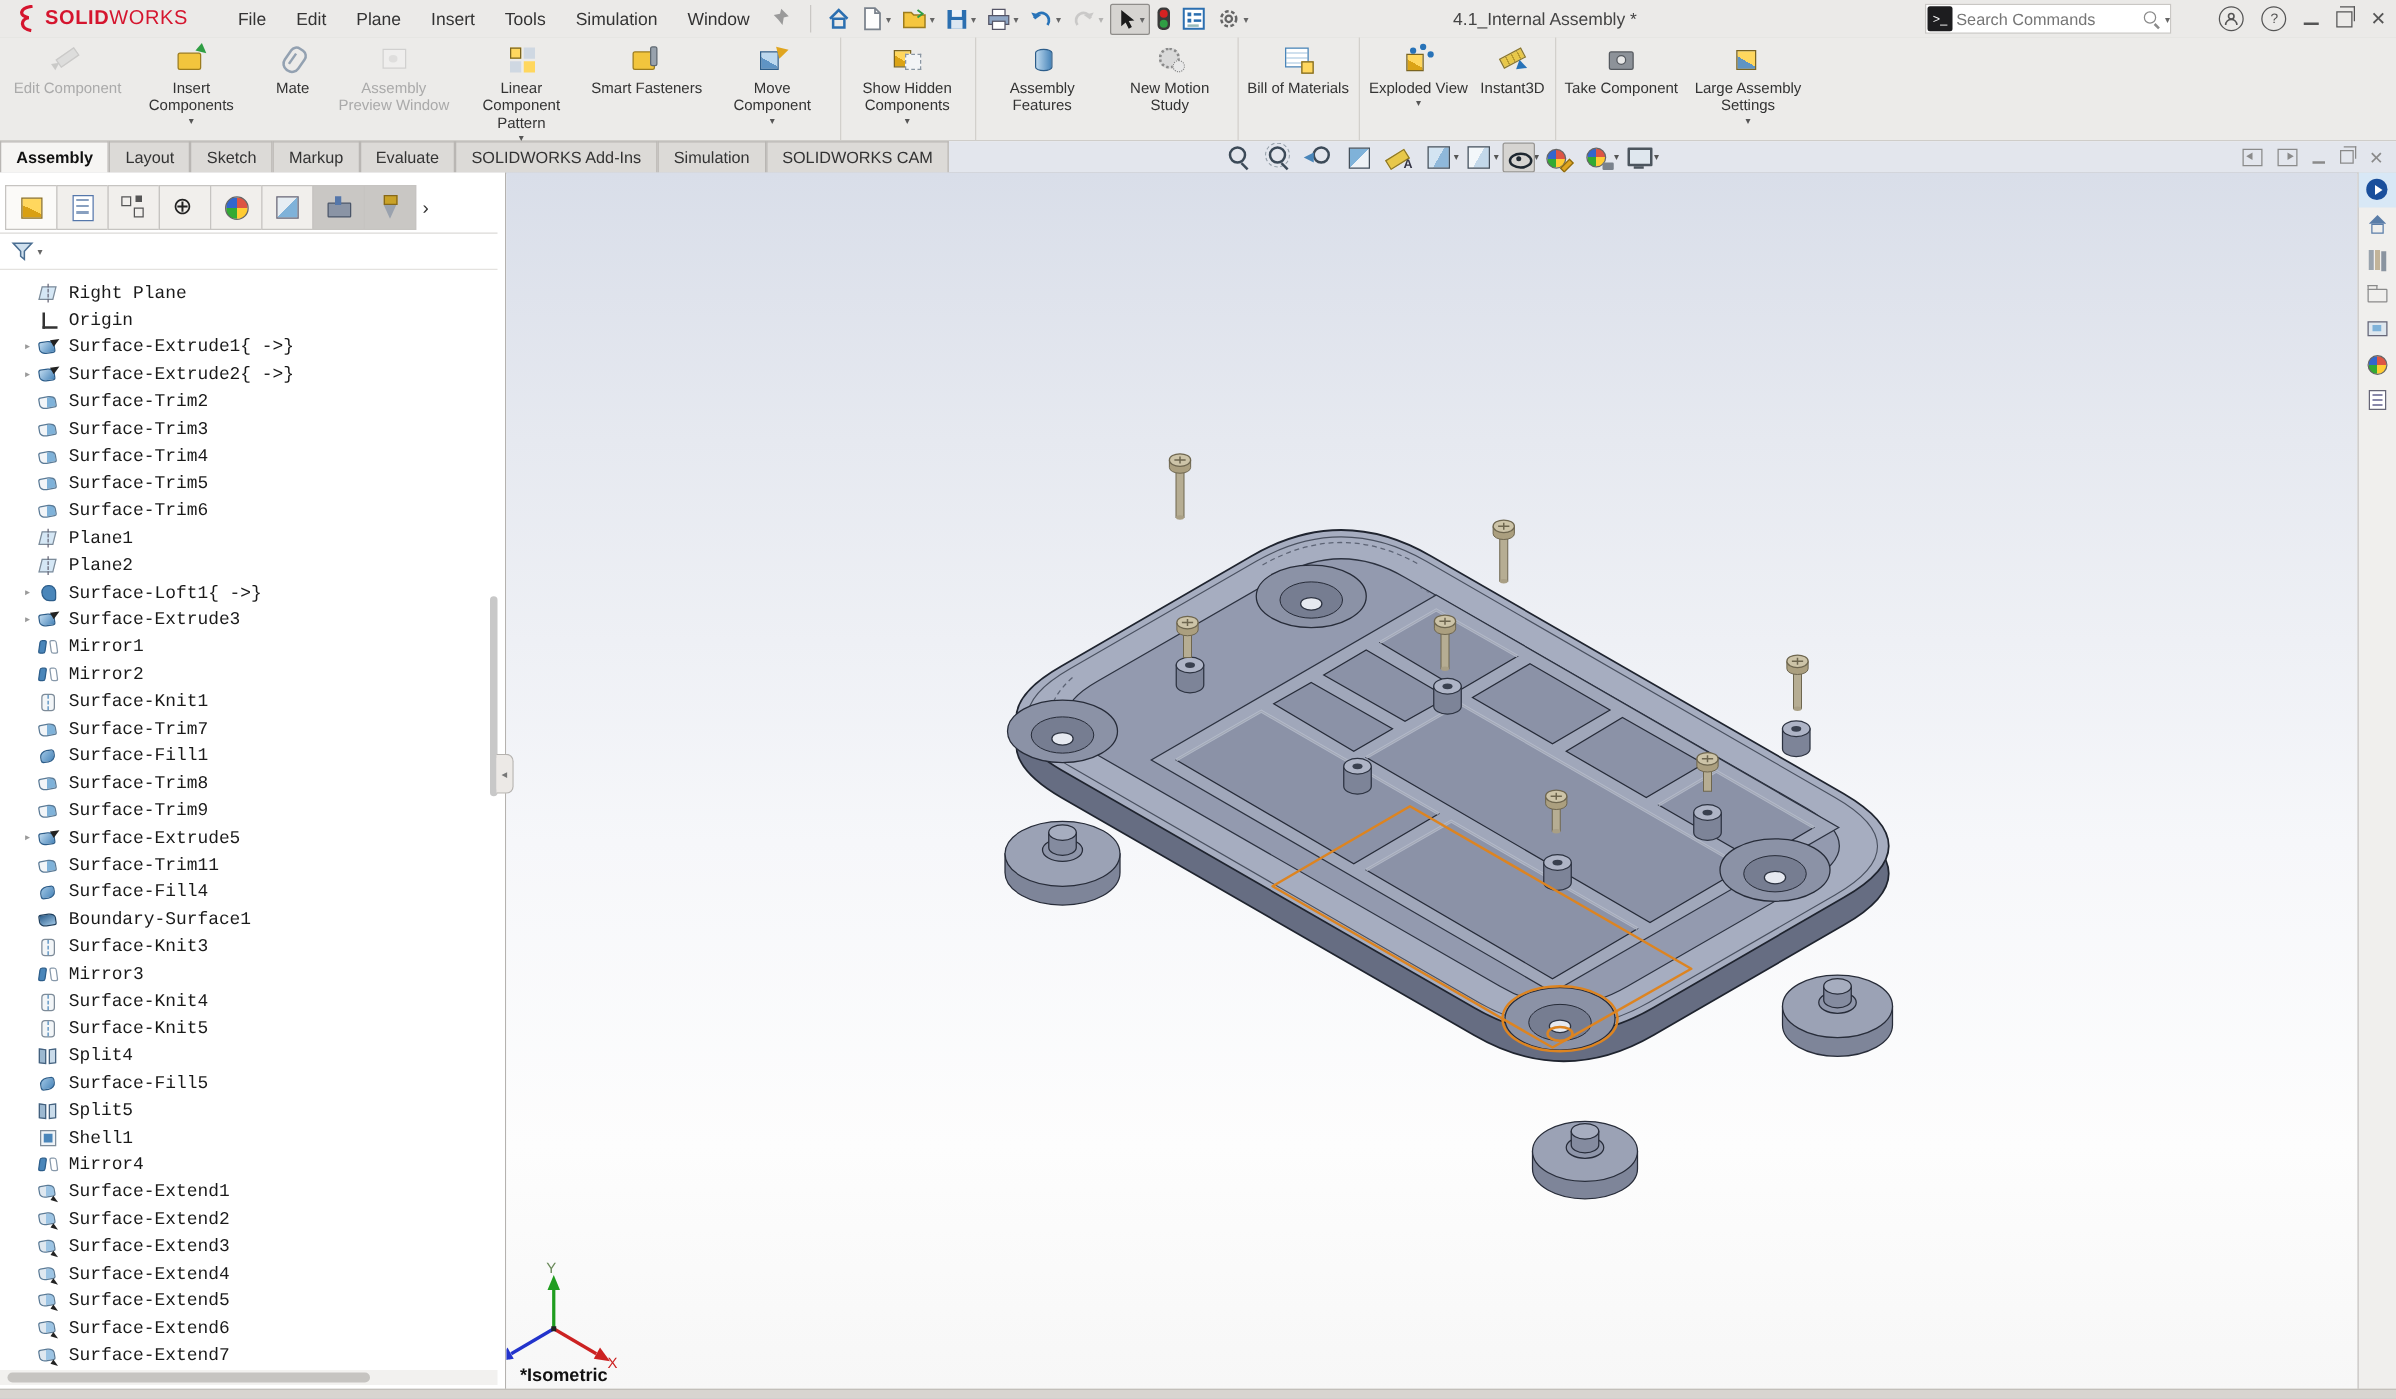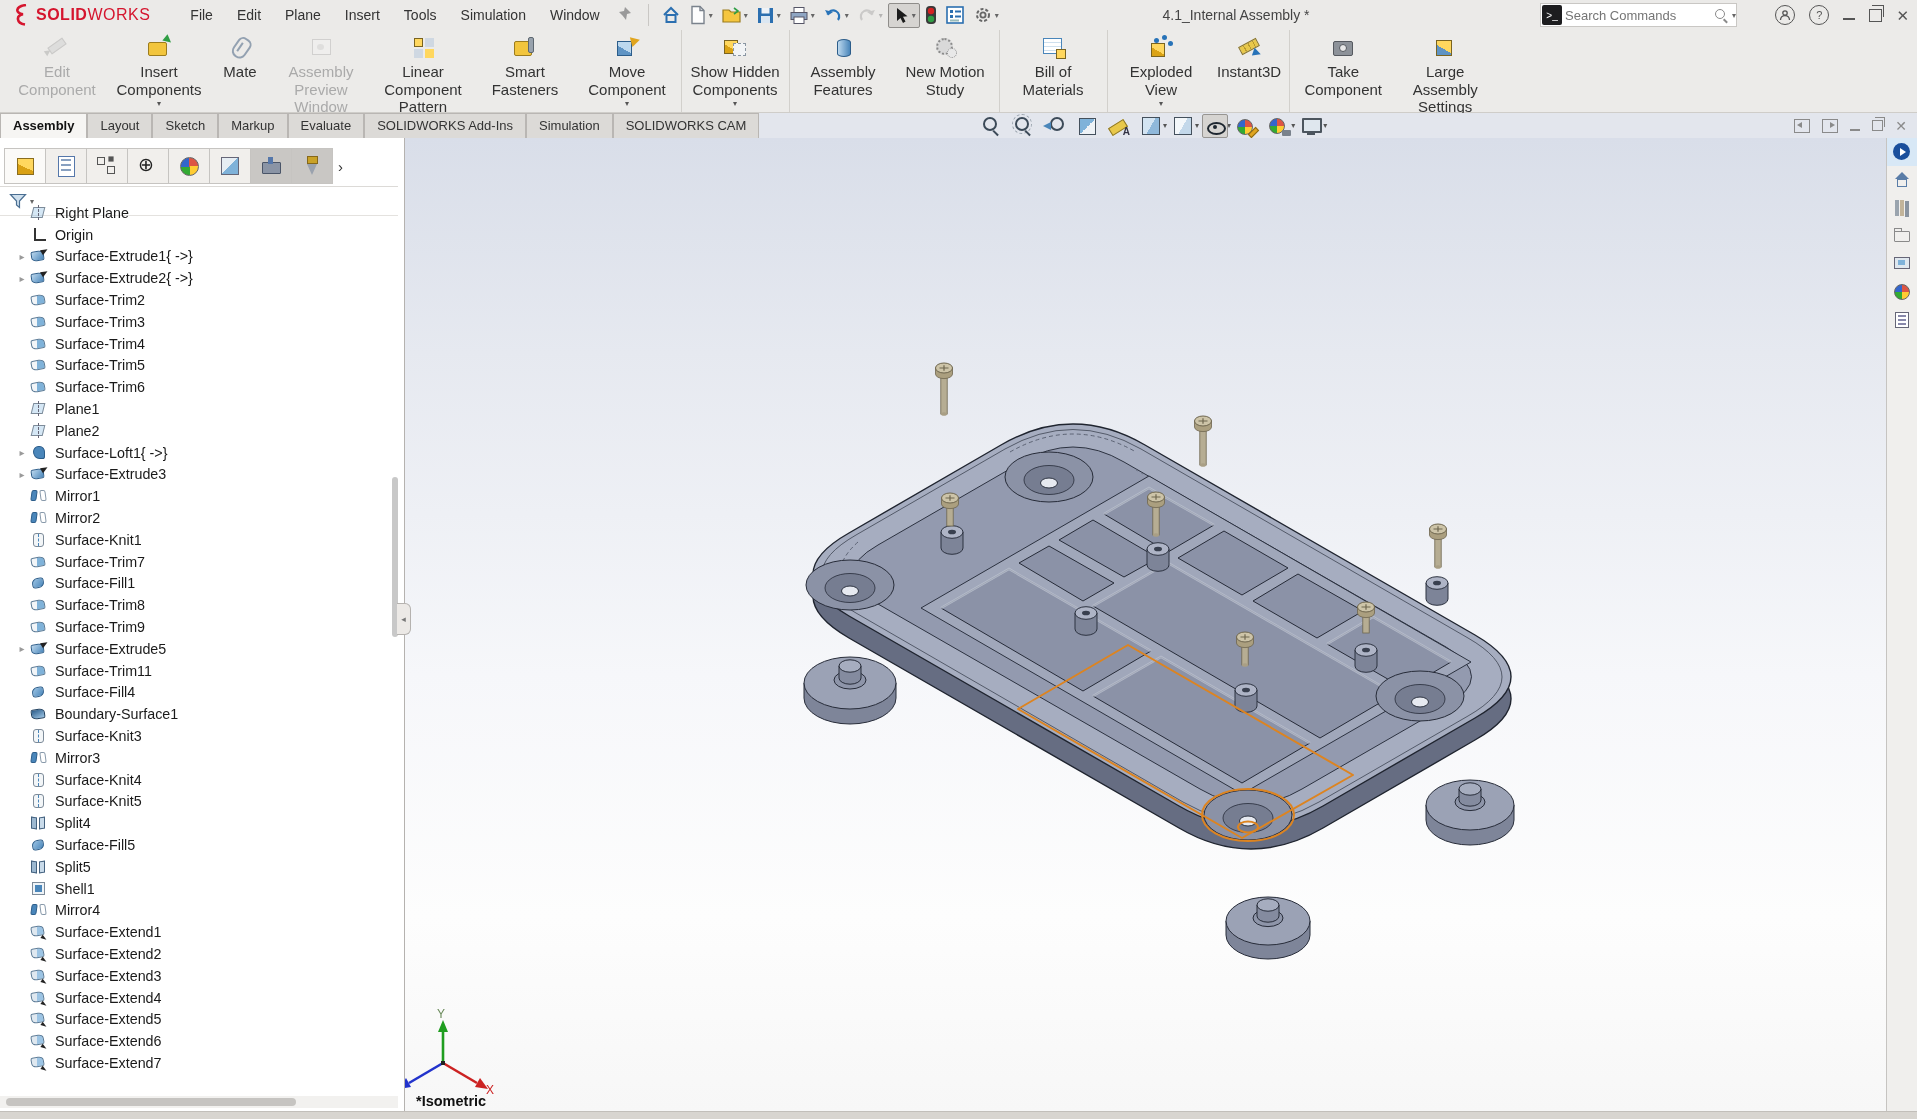--- a/index.html
+++ b/index.html
@@ -36,21 +36,21 @@
   .win-min{width:12px;height:2px;background:#555;margin-top:8px;}
   .win-restore{position:relative;width:11px;height:11px;border:1.6px solid #555;}
   .win-restore::before{content:"";position:absolute;left:2px;top:-5px;width:11px;height:11px;border:1.6px solid #555;border-bottom:0;border-left:0;}
   .win-close{font-size:15px;color:#555;line-height:1;}
   
   #ribbon{position:absolute;left:0;top:30px;width:1917px;height:83px;background:#ecebe9;
           border-bottom:1px solid #cfcdc9;display:flex;align-items:stretch;padding-left:6px;box-sizing:border-box;}
   .rbtn{display:flex;flex-direction:column;align-items:center;justify-content:flex-start;
         padding:4px 5px 0 5px;min-width:50px;max-width:92px;position:relative;}
   .rbtn.gend{border-right:1px solid #d2d0cc;margin-right:2px;padding-right:8px;}
-  .rlabel{font-size:15px;line-height:1.18;text-align:center;color:#333;margin-top:3px;}
+  .rlabel{font-size:12px;line-height:1.18;text-align:center;color:#333;margin-top:3px;}
   .rdd{font-size:8px;color:#555;margin-top:1px;}
   .rbtn.dis .rlabel{color:#aaa}
   .rbtn.dis .ric{opacity:.4;filter:grayscale(1);}
   .ric{position:relative;width:26px;height:26px;flex:0 0 26px;}
   .ric::before,.ric::after{content:"";position:absolute;}
   
   .ric::before{left:5px;top:5px;width:15px;height:15px;border:1px solid #7a6420;
                background:linear-gradient(210deg,#ffd75e 55%,#dba315 55%);}
   .ric-edit-component::before{left:4px;top:8px;width:16px;height:6px;background:#c9c9c9;border:1px solid #999;transform:rotate(-35deg);}
   .ric-edit-component::after{left:1px;top:15px;border-left:6px solid #999;border-top:3px solid transparent;border-bottom:3px solid transparent;transform:rotate(-35deg);}
@@ -144,21 +144,21 @@
   .pt-dimxpert::before{content:"⊕";font-size:19px;color:#222;left:2px;top:-1px;}
   .pt-displaymanager::before{left:3px;top:3px;width:17px;height:17px;border-radius:50%;border:1px solid #666;
       background:conic-gradient(#d54 0 25%,#fc3 0 50%,#3a3 0 75%,#36c 0);}
   .pt-cam-setup::before{left:3px;top:3px;width:16px;height:16px;border:1px solid #667;background:linear-gradient(135deg,#e6edf3 50%,#7fb2d9 50%);}
   .pt-cam-operations::before{left:3px;bottom:4px;width:17px;height:10px;background:#8a94a5;border:1px solid #4a5568;border-radius:1px;}
   .pt-cam-operations::after{left:9px;top:3px;width:5px;height:7px;background:#5577aa;}
   .pt-cam-tools::before{left:7px;top:2px;width:9px;height:6px;background:#c9a227;border:1px solid #86681a;}
   .pt-cam-tools::after{left:7px;top:10px;border-left:5px solid transparent;border-right:5px solid transparent;border-top:11px solid #9aa2ae;}
   .ptab-expand{margin-left:6px;font-size:15px;color:#333;}
   #filter-row{position:absolute;left:0px;top:48px;width:398px;height:30px;border-top:1px solid #dcdad7;border-bottom:1px solid #e4e2df;display:flex;align-items:center;padding-left:8px;box-sizing:border-box;}
-  #tree{position:absolute;left:0;top:64px;width:390px;}
+  #tree{position:absolute;left:0;top:86px;width:390px;font-family:Liberation Mono, monospace;}
   .titem{display:flex;align-items:center;height:21.8px;}
   .texp{width:16px;margin-left:14px;font-size:10px;color:#9a9a9a;text-align:center;}
   .tlabel{font-size:14.3px;color:#1a1a1a;white-space:nowrap;}
   .ti{width:18px;height:18px;flex:0 0 18px;position:relative;margin-right:7px;}
   .ti::before,.ti::after{content:"";position:absolute;box-sizing:border-box;}
   .ti-plane::before{left:2px;top:3px;width:12px;height:11px;background:rgba(150,195,230,.4);border:1px solid #7d8b99;transform:skewX(-14deg);}
   .ti-plane::after{left:8px;top:1px;height:15px;border-left:1px dashed #667;}
   .ti-origin::before{left:4px;top:2px;width:2px;height:13px;background:#333;}
   .ti-origin::after{left:4px;bottom:3px;width:12px;height:2px;background:#333;}
   .ti-extrude::before{left:1px;top:4px;width:13px;height:10px;background:linear-gradient(135deg,#bcd8ee,#4a86ba);border:1px solid #2c5d8a;border-radius:2px 40% 2px 40%;transform:rotate(-8deg);}

